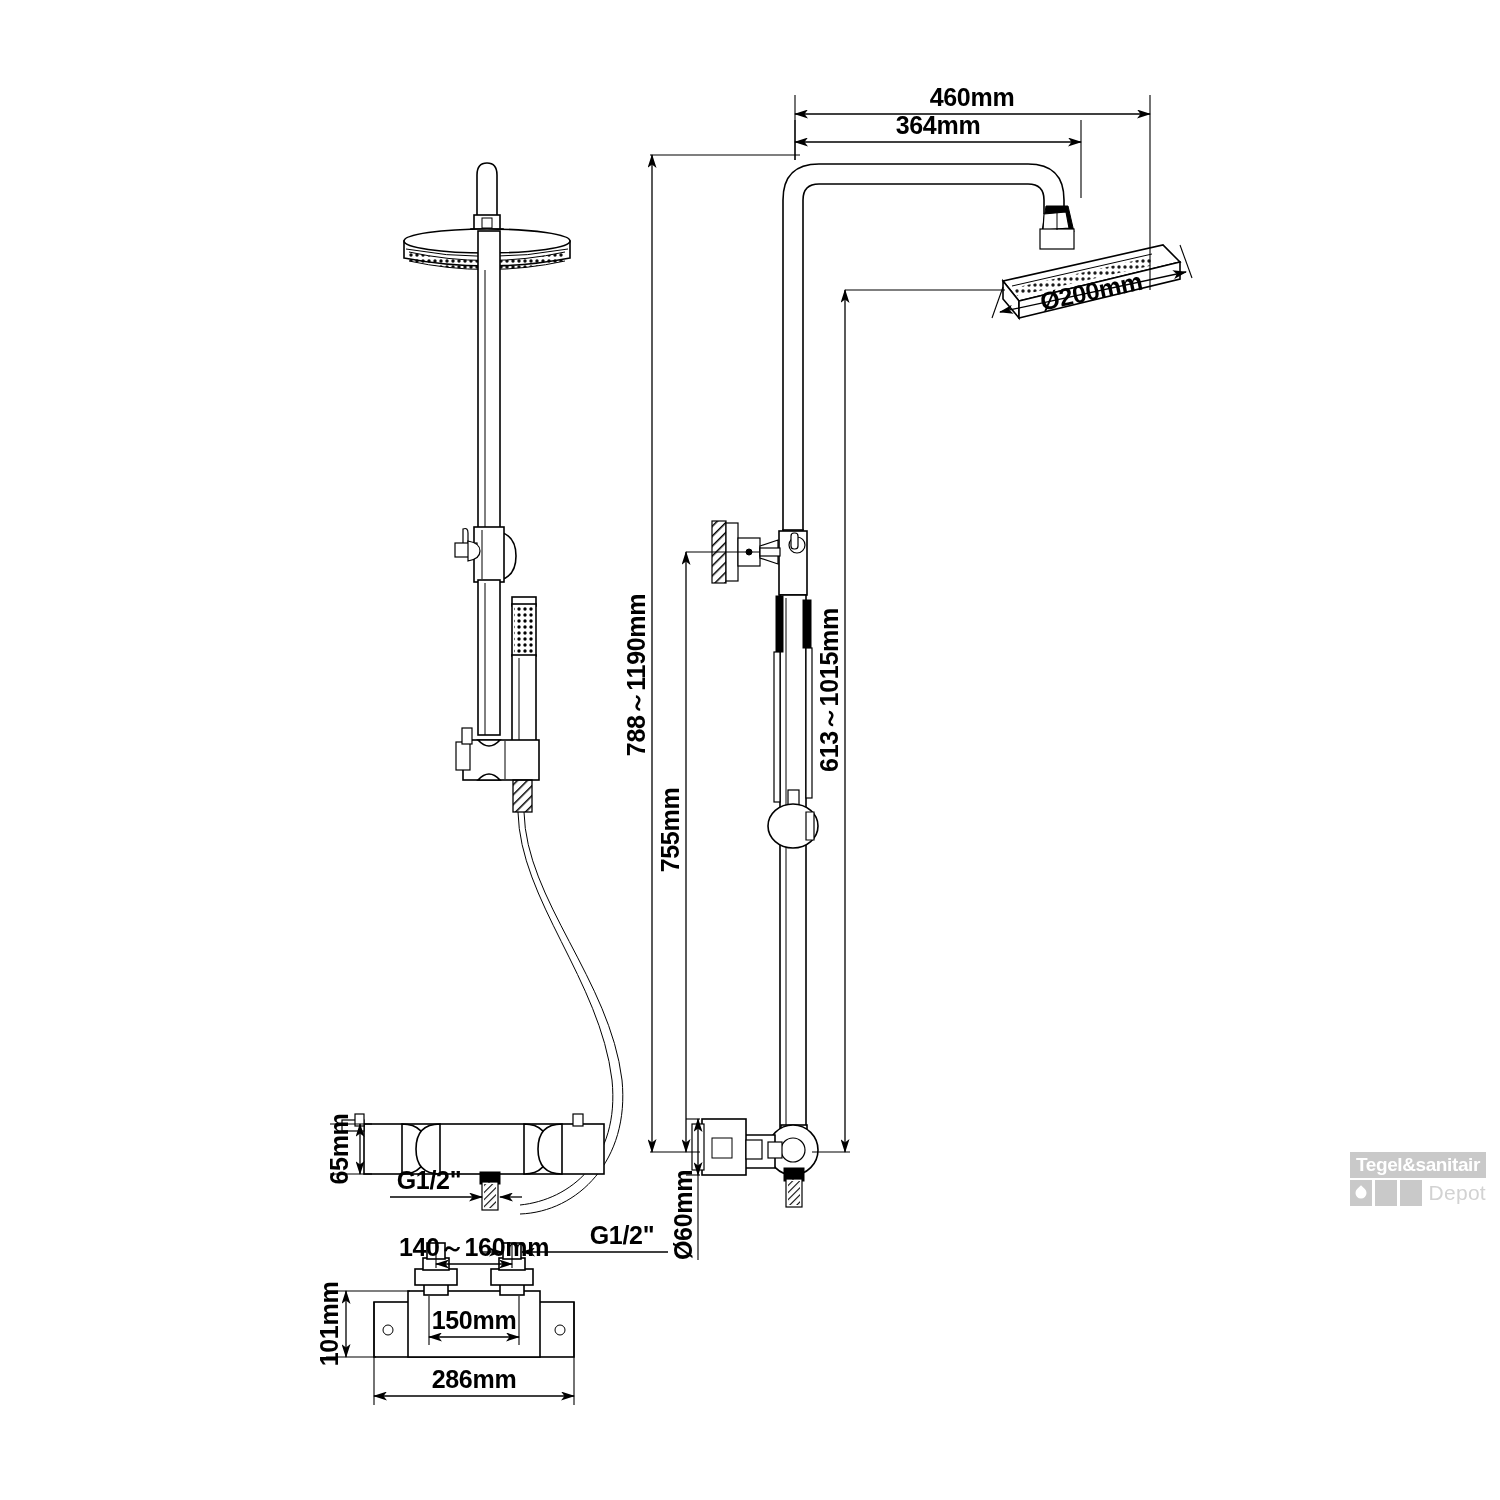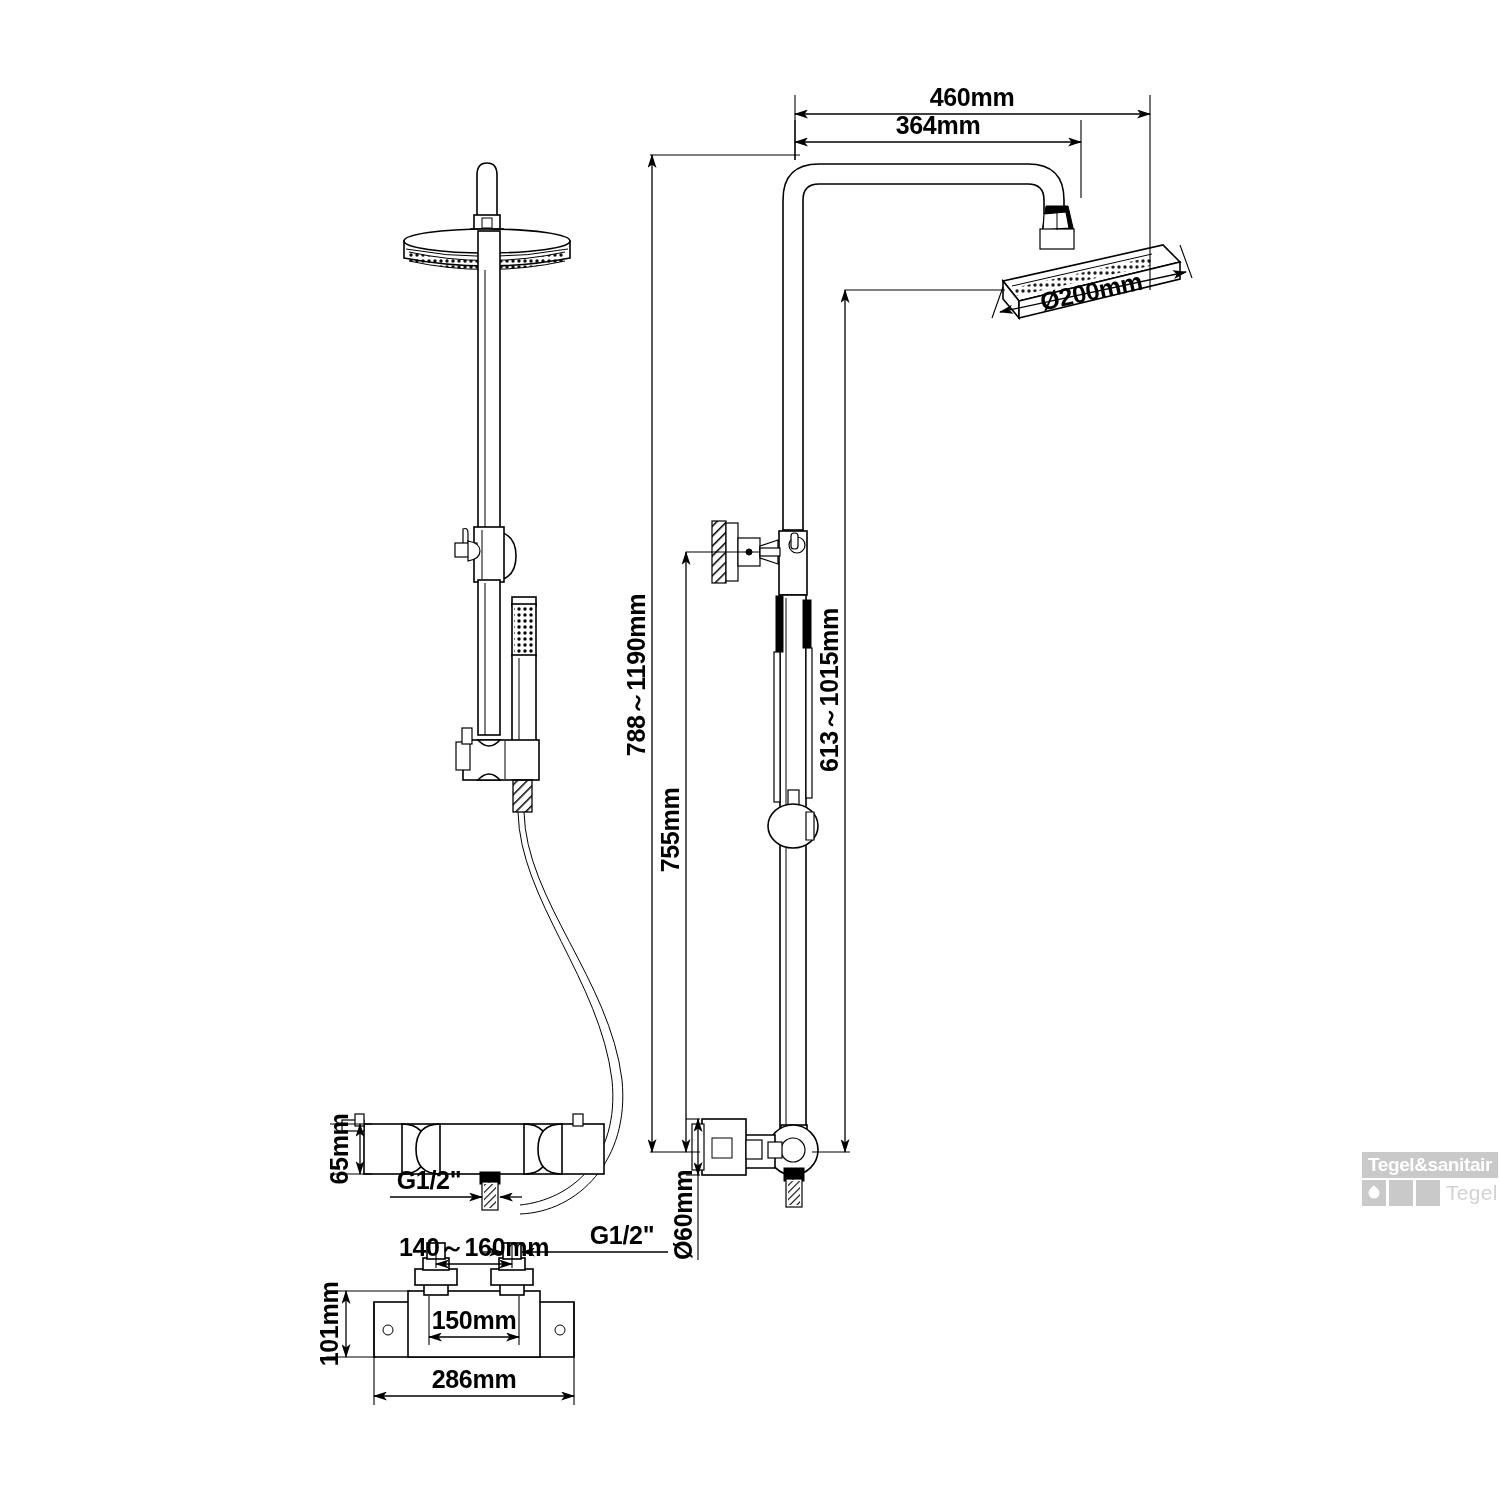--- a/index.html
+++ b/index.html
@@ -34,21 +34,21 @@
   .whitefill-thin { fill: #ffffff; stroke: #000; stroke-width: 1.2; }
   .dimtext {
     font-family: "Liberation Sans", sans-serif;
     font-size: 25px;
     font-weight: bold;
     fill: #000;
     letter-spacing: -0.3px;
   }
   .logo-box {
     position: absolute;
-    right: 2px;
+    right: 14px;
     bottom: 20px;
     width: 136px;
     height: 56px;
   }
   .logo-bar {
     background: #c9c9c9;
     color: #ffffff;
     font-family: "Liberation Sans", sans-serif;
     font-weight: bold;
     font-size: 19px;
@@ -395,17 +395,17 @@
 </svg>
 
 <div class="logo-box">
   <div class="logo-bar">Tegel&amp;sanitair</div>
   <div class="logo-row2">
     <div class="logo-sq">
       <div class="logo-drop"></div>
     </div>
     <div class="logo-sq"></div>
     <div class="logo-sq"></div>
-    <div class="logo-depot">Tegel</div>
+    <div class="logo-depot">Depot</div>
   </div>
 </div>
 
 </div>
 
 </body></html>

